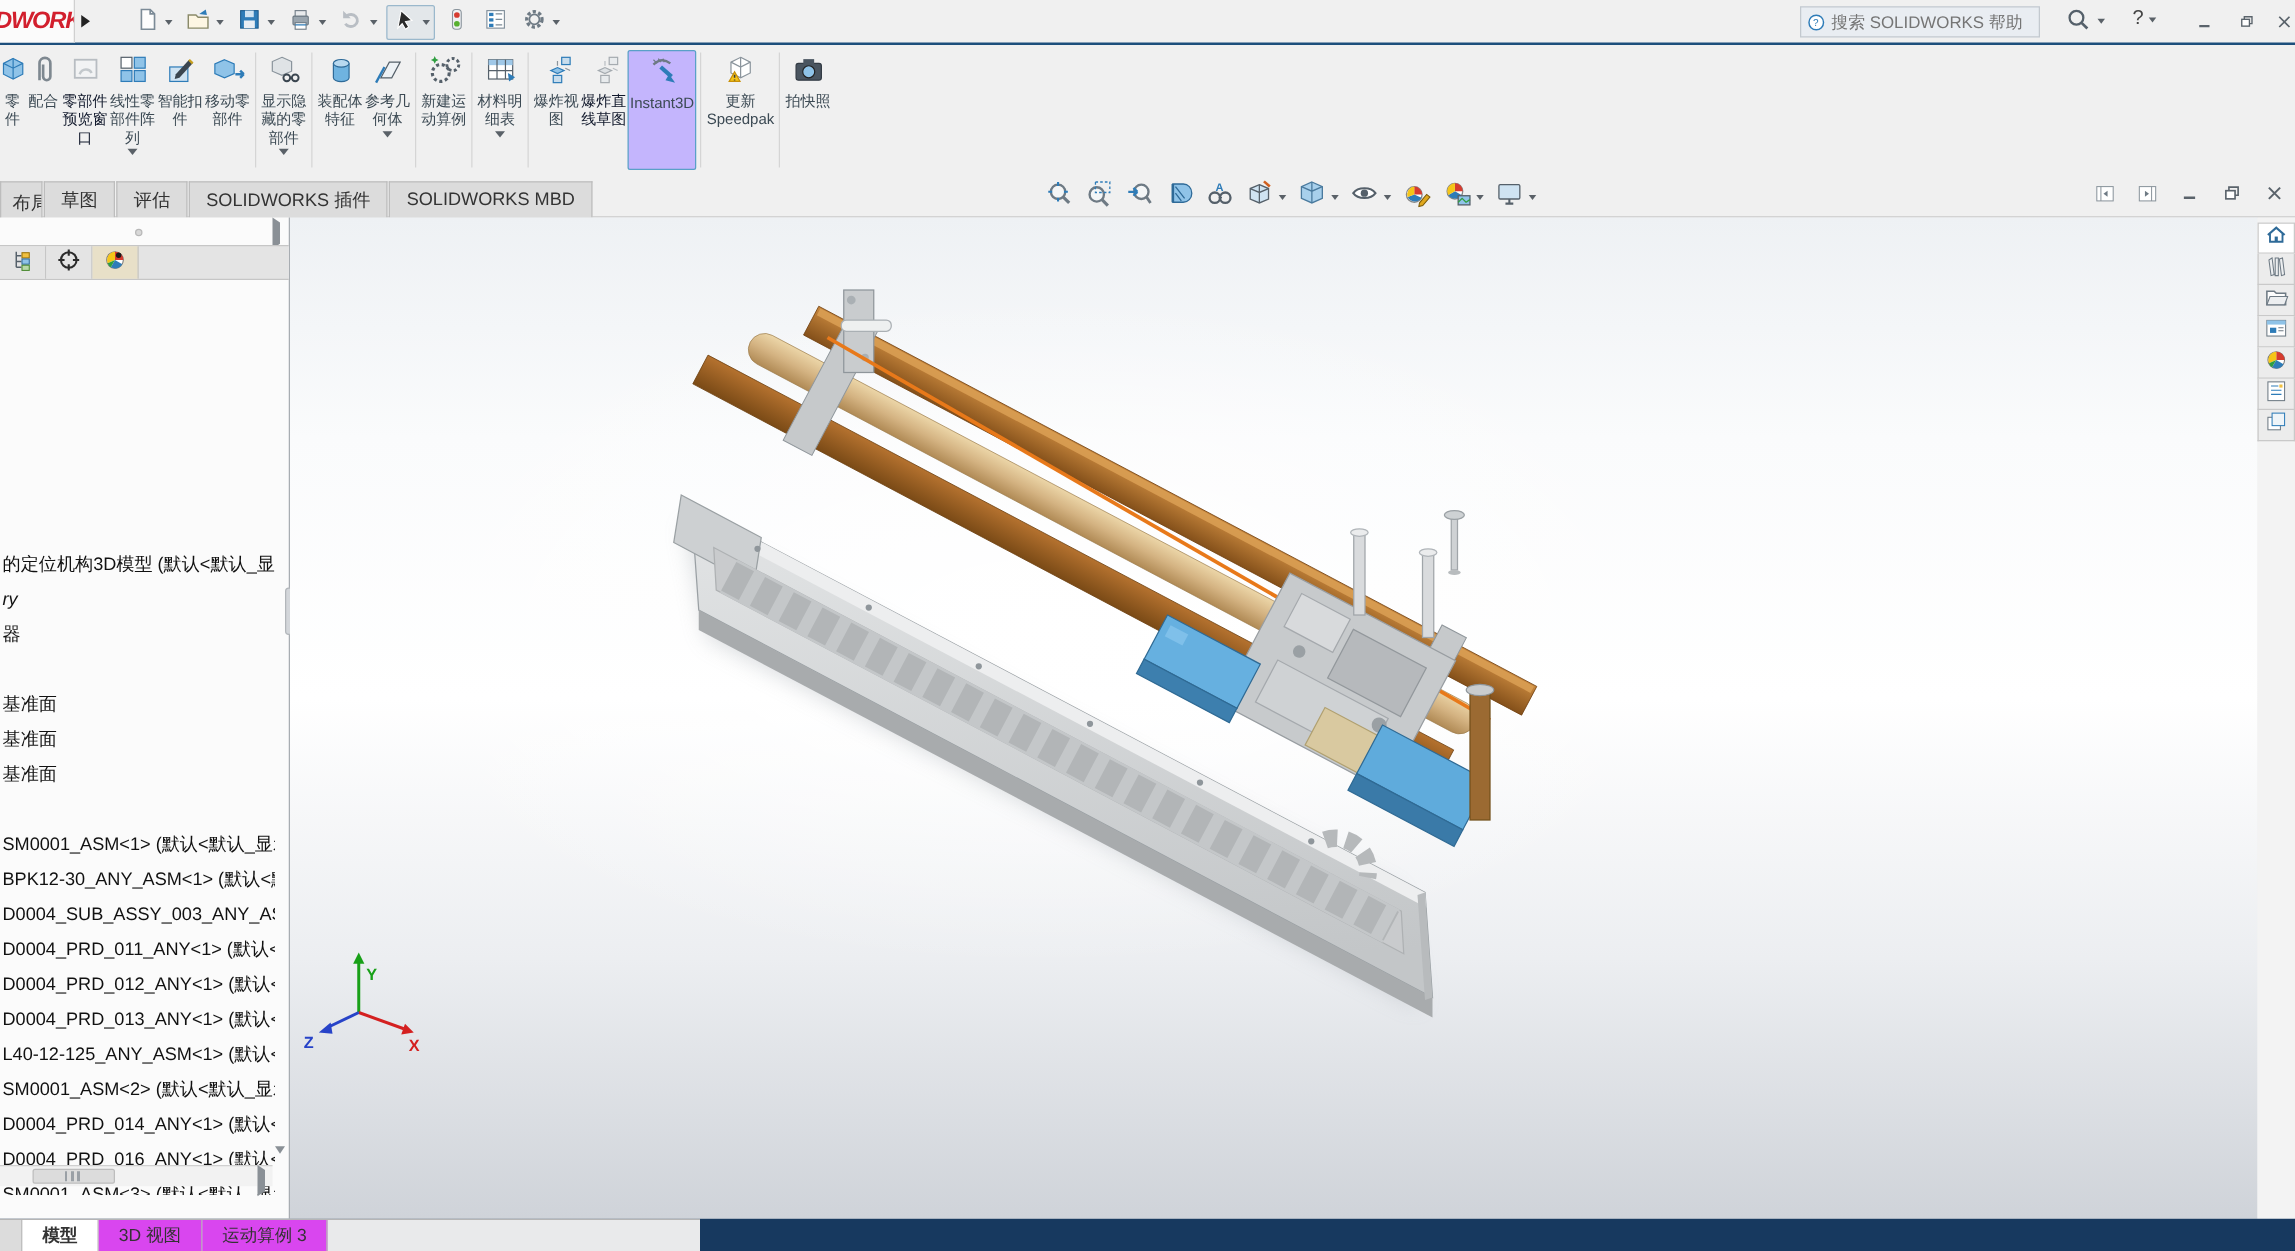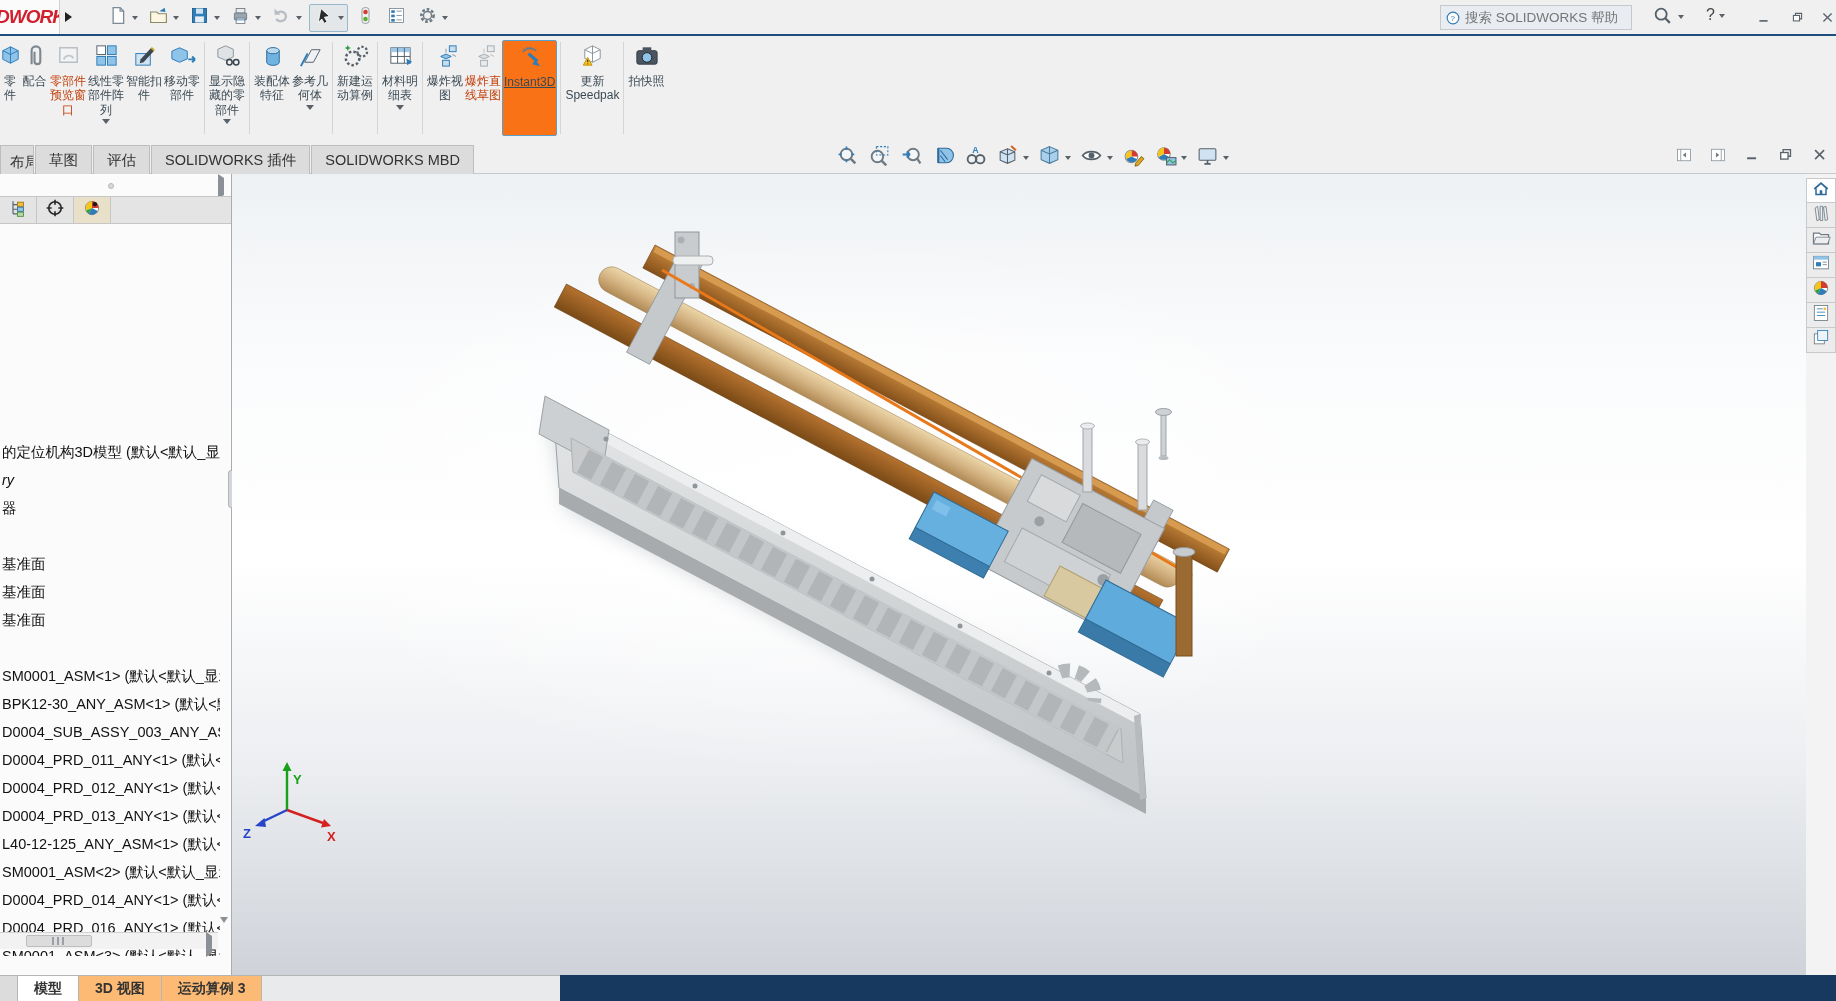--- a/index.html
+++ b/index.html
@@ -36,23 +36,23 @@
   .win-btn { position:absolute; top:6px; width:26px; height:22px; display:flex;
     align-items:center; justify-content:center; }
   .win-btn svg { width:15px; height:15px; }
 
   
   #ribbon { position:absolute; left:0; top:36px; width:1836px; height:104px; background:#f0f0f0;
     display:flex; align-items:flex-start; padding-top:4px; }
   .rb-btn { height:96px; padding:2px 1px; display:flex; flex-direction:column; align-items:center;
     color:#3c4a54; font-size:12px; line-height:14.5px; text-align:center; white-space:pre-line; }
   .rb-btn svg { width:27px; height:27px; flex:none; margin-bottom:1px; }
-  .rb-btn.disabled { color:#c2410c; }
+  .rb-btn.disabled { color:#0f172a; }
   .rb-btn.partial { overflow:hidden; }
-  .rb-btn.sel { border:1px solid #5aa0c8; background:#f97316; border-radius:2px;text-decoration:underline; }
+  .rb-btn.sel { border:1px solid #5aa0c8; background:#c4b5fd; border-radius:2px; }
   .rb-sep { width:1px; height:92px; background:#d5d5d5; margin:2px 3px 0 3px; flex:none; }
   .rb-dd { width:0; height:0; border:4px solid transparent; border-top:5px solid #5a6168; margin-top:2px; }
 
   
   #tabrow { position:absolute; left:0; top:140px; width:1836px; height:34px; background:#f0f0f0;
     border-bottom:1px solid #c9c9c9; }
   #rtabs { position:absolute; left:0; top:5px; height:29px; display:flex; }
   .rtab { height:29px; padding:0 13px; background:#dcdcdc; border:1px solid #bdbdbd; border-bottom:none;
     font-size:14.5px; color:#333; display:flex; align-items:center; margin-right:1px; white-space:nowrap; }
   .rtab.partial { width:30px; padding:16px; overflow:hidden; }
@@ -107,21 +107,21 @@
   .tp-cell.first { border-top:1px solid #c9c9c9; }
   .tp-cell.active { background:#ffffff; }
   .tp-cell svg { width:20px; height:20px; }
 
   
   #statusbar { position:absolute; left:0; top:975px; width:1836px; height:26px; background:#17395f; }
   #bottom-tabs { position:absolute; left:0; top:0; width:560px; height:44px; background:#e9eaeb;
     border-top:1px solid #b5b5b5; display:flex; overflow:hidden; }
   .btab-stub { width:18px; height:26px; background:#dcdcdc; border-right:1px solid #b5b5b5; }
   .btab { height:26px; padding:0 16px; font-size:14px; color:#333; display:flex; align-items:center;
-    background:#fdba74; border-right:1px solid #b5b5b5; white-space:nowrap;font-weight:bold; }
+    background:#d946ef; border-right:1px solid #b5b5b5; white-space:nowrap; }
   .btab.active { background:#ffffff; font-weight:bold; }
 </style>
 </head>
 <body>
 
 <div id="titlebar">
   <div id="logo">
     <span>DWORKS</span>
   </div>
   <div id="logo-flyout">

